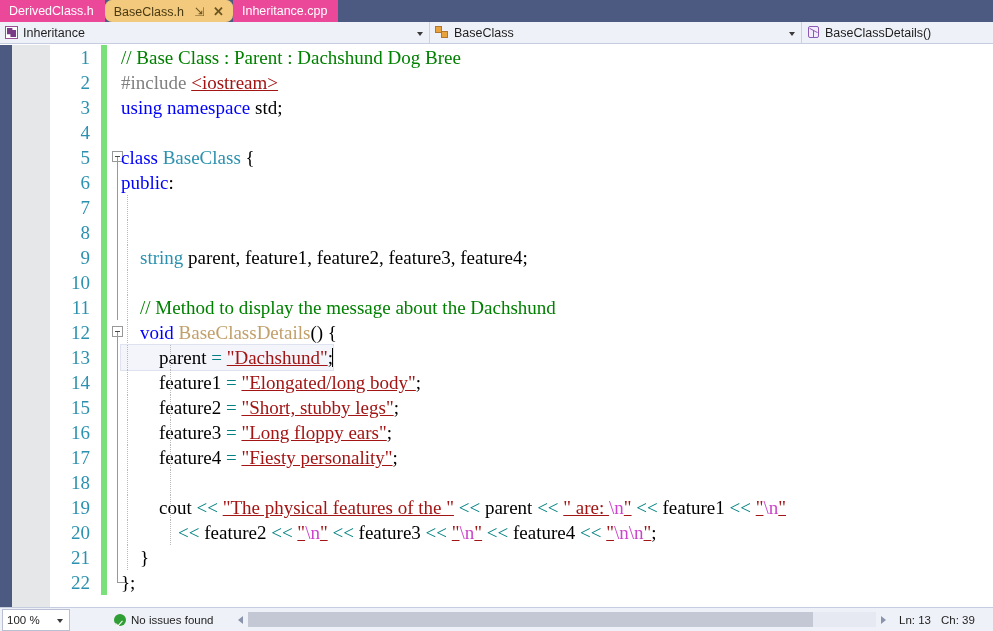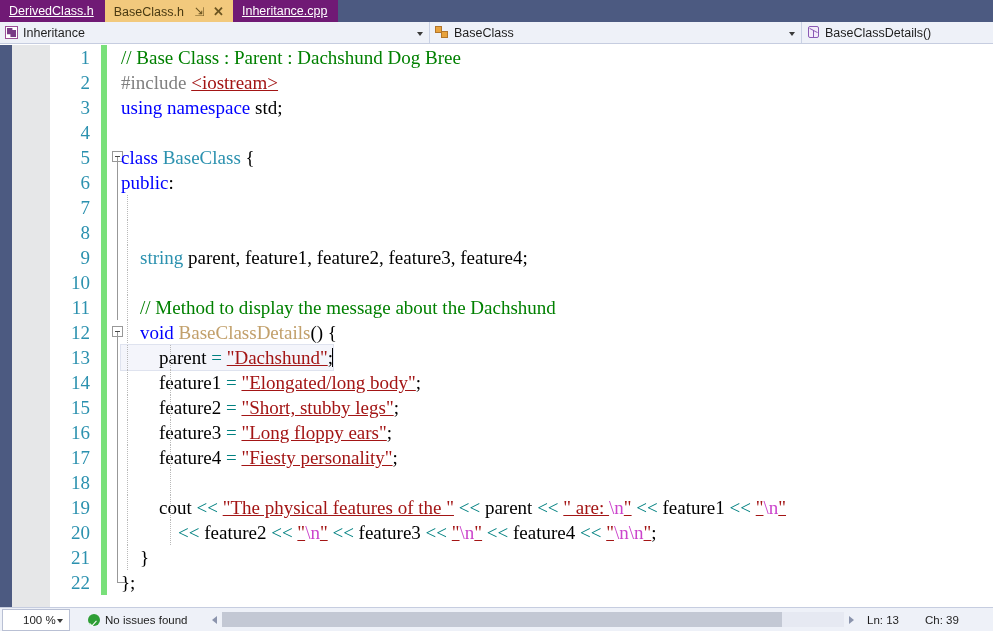--- a/index.html
+++ b/index.html
@@ -23,25 +23,26 @@
     display: flex; align-items: stretch;
   }
   .tab {
     display: flex; align-items: center;
     padding: 0 9px;
     font-size: 12.5px;
     color: #ffffff;
     white-space: nowrap;
     cursor: default;
   }
-  .tab.inactive { background: #701a75; color: #ffffff; text-decoration: underline; }
+  .tab.inactive { background: #ec4899; color: #ffffff; }
   .tab.active {
     background: #f2c97d;
     color: #4a3a12;
     border-top: 1px solid #f2c97d;
+    border-radius: 7px;
   }
   .tab .tablabel { padding-right: 2px; }
   .tab-pin, .tab-close {
     margin-left: 8px;
     font-size: 12px;
     line-height: 1;
     color: #6b5420;
     width: 11px; text-align: center;
   }
   .tab-close { font-size: 13px; font-weight: bold; }
@@ -216,34 +217,34 @@
     display: flex; align-items: center;
     font-size: 11.5px;
     color: #1e1e1e;
   }
   .zoombox {
     width: 68px; height: 22px; margin-left: 2px;
     background: #ffffff;
     border: 1px solid #b9c0d4;
     display: flex; align-items: center;
     position: relative;
-    padding-left: 20px;
+    padding-left: 4px;
     font-size: 11.5px;
   }
   .zoombox .zcaret {
     position: absolute; right: 6px; top: 50%; margin-top: -1px;
     width: 0; height: 0;
     border-left: 3.5px solid transparent;
     border-right: 3.5px solid transparent;
     border-top: 4px solid #3a3a3a;
   }
   .issues {
     display: flex; align-items: center;
-    margin-left: 18px;
     white-space: nowrap;
+    padding-left: 44px;
   }
   .check-icon {
     width: 12px; height: 12px; border-radius: 50%;
     background: #2e9e35;
     position: relative; margin-right: 5px; flex: none;
   }
   .check-icon:after {
     content: "";
     position: absolute; left: 3px; top: 5px;
     width: 3px; height: 6px;
@@ -279,21 +280,21 @@
     flex: 1; height: 15px; background: #e6e9f2; position: relative;
   }
   .hs-thumb {
     position: absolute; left: 0; top: 0;
     width: 90%; height: 15px; background: #c3c8d4;
   }
   .lnch {
     display: flex; align-items: center;
     margin-right: 10px; margin-left: 8px;
   }
-  .lnch .cell { width: 58px; text-align: left; }
+  .lnch .cell { width: 42px; text-align: left; }
 </style>
 </head>
 <body>
 
 <div id="app">
 
   <div class="tabstrip">
     <div class="tab inactive">
       <span class="tablabel">DerivedClass.h</span>
     </div>

